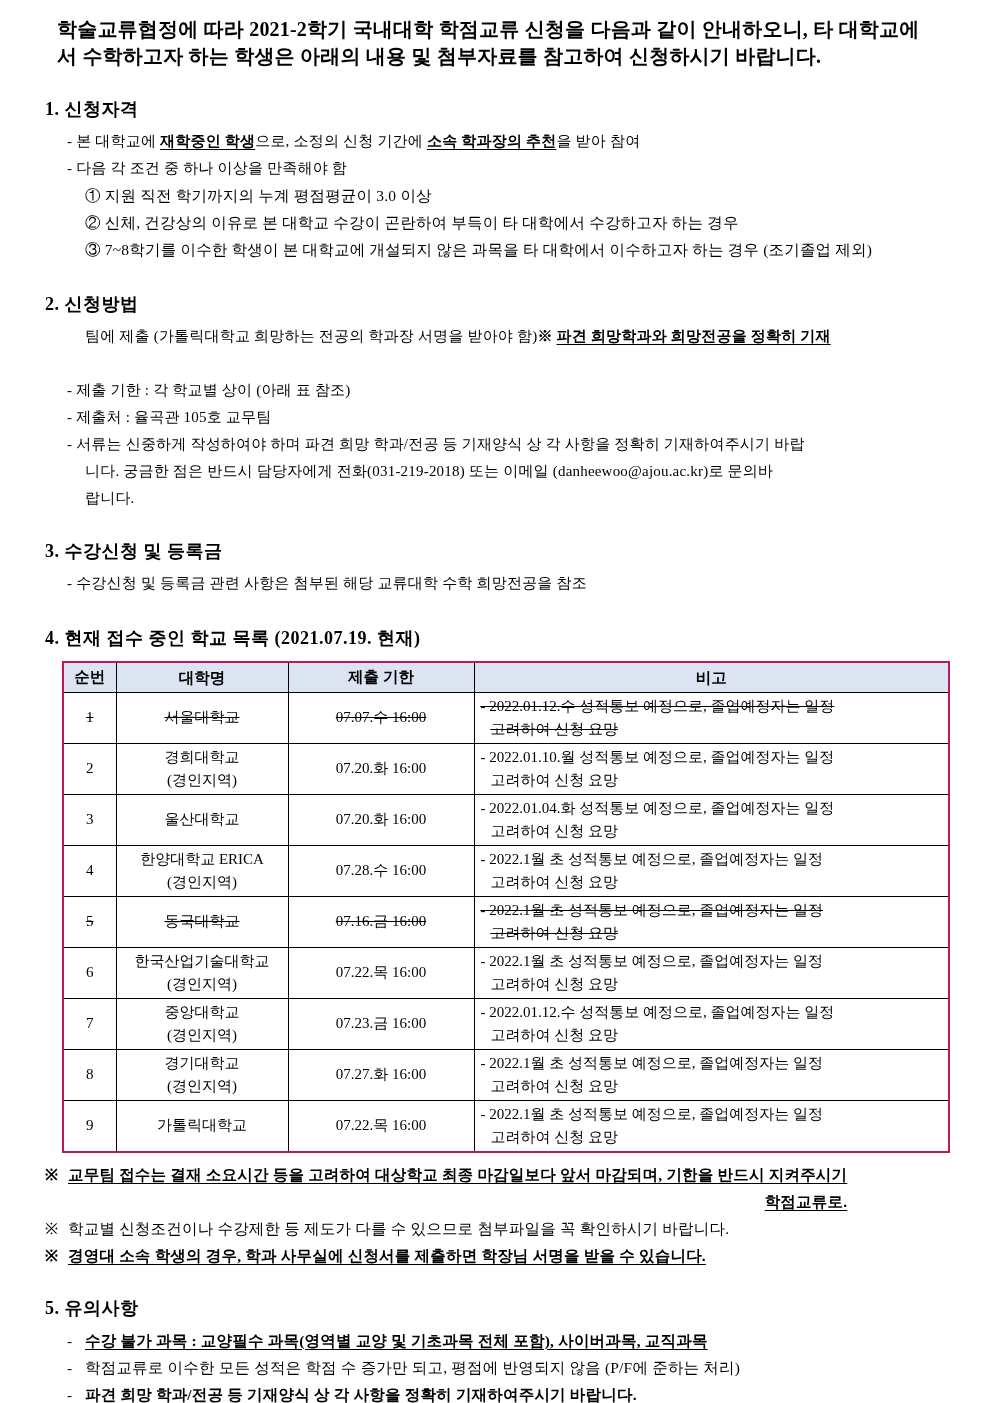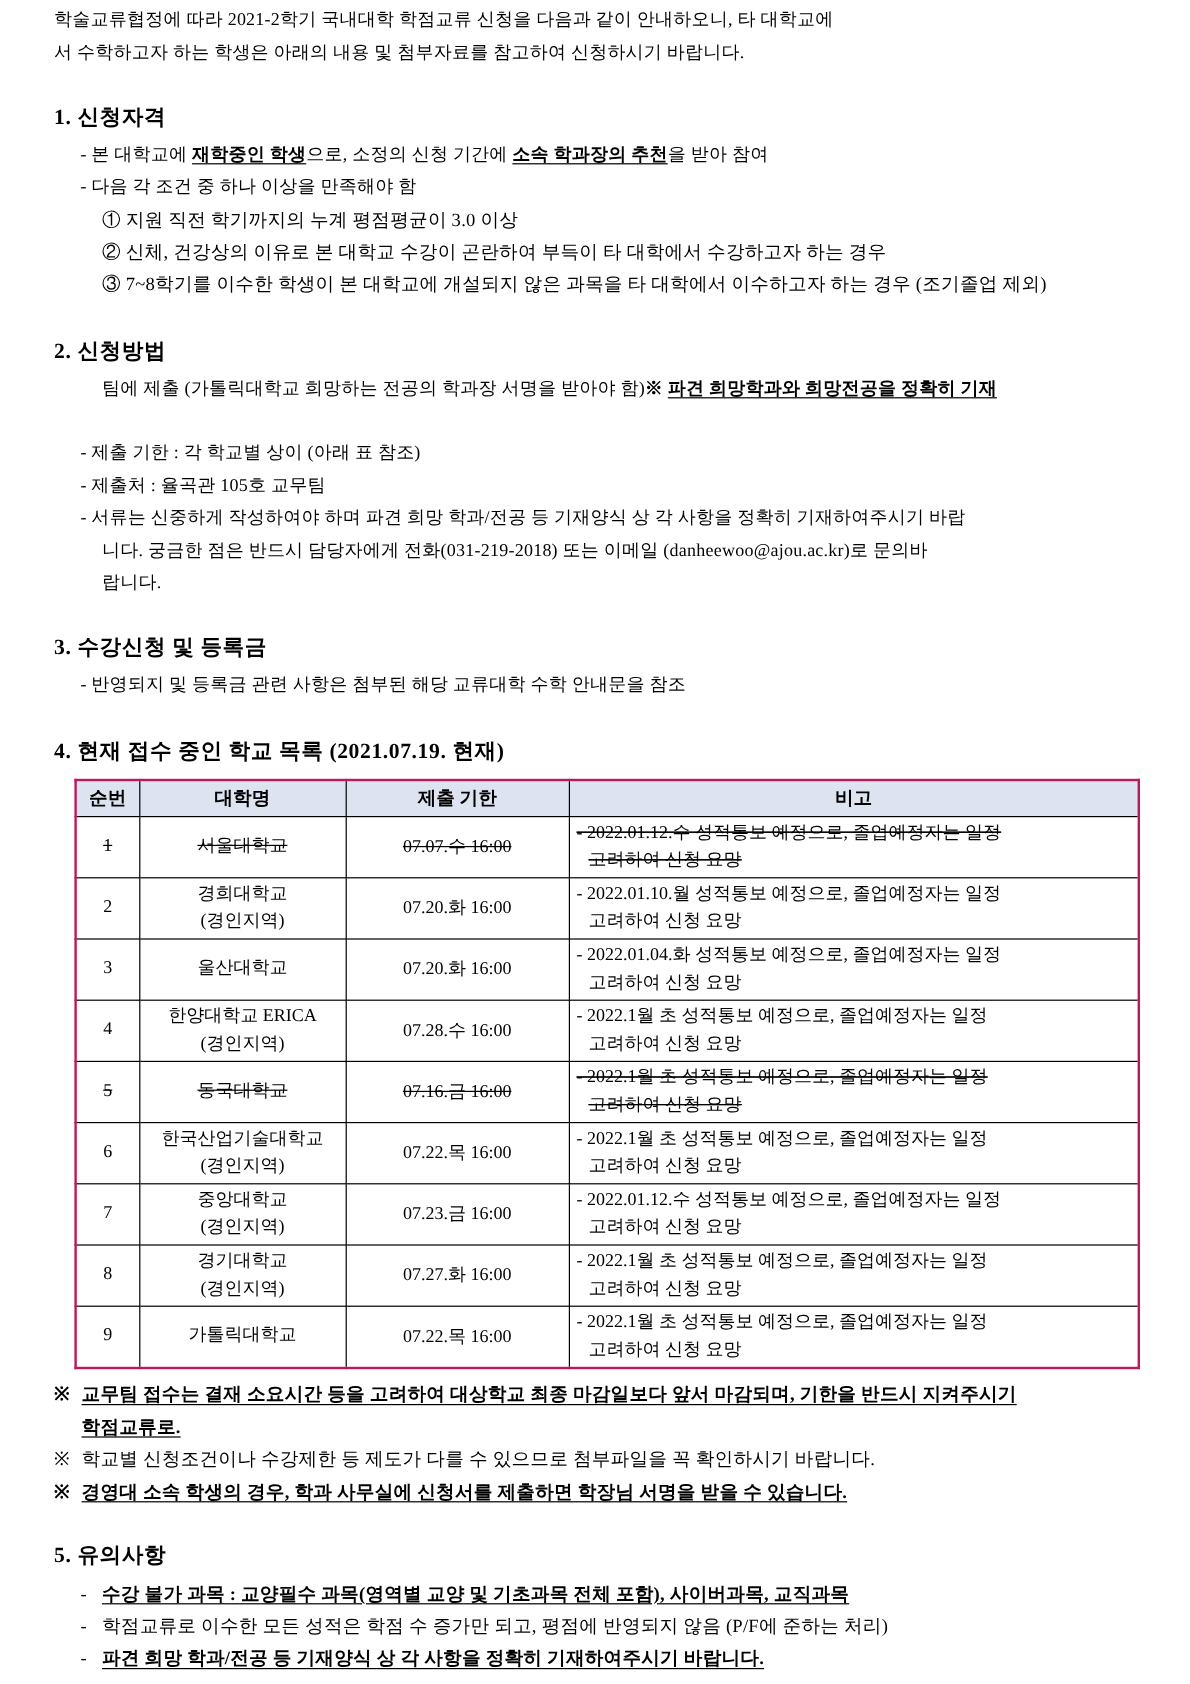--- a/index.html
+++ b/index.html
@@ -5,21 +5,21 @@
   :root { --table-header-bg: #dce3f1; }
   * { box-sizing: border-box; }
   html, body { margin: 0; padding: 0; background: #fff; }
   body {
     width: 992px; height: 1403px; overflow: hidden;
     font-family: "Liberation Serif", "DejaVu Serif", serif;
     color: #000;
   }
   .doc { padding: 4px 40px 0 45px; }
 
-  .intro { font-size: 15px; line-height: 27px; margin: 0; font-weight: 400; letter-spacing: 0.2px; }
+  .intro { font-size: 20px; line-height: 27px; margin: 12px; font-weight: 700; letter-spacing: 0.2px; }
   .intro .line { display: block; }
 
   h2.sec-title { font-size: 18px; font-weight: 700; margin: 28px 0 8px 0; line-height: 22px; letter-spacing: 0.5px; }
   h2.t2 { margin-top: 30px; }
   h2.t3 { margin-top: 28px; }
   h2.t4 { margin-top: 30px; margin-bottom: 0; }
   h2.t5 { margin-top: 28px; }
 
   .bullet { font-size: 15px; line-height: 27px; padding-left: 22px; letter-spacing: 0.2px; }
   .cont   { padding-left: 40px; }   
@@ -44,21 +44,21 @@
   .c-univ { width: 172px; text-align: center; line-height: 23px; }
   .c-dl   { width: 186px; text-align: center; }
   .c-note { width: 475px; text-align: left; padding: 2px 6px; line-height: 23px; }
   .c-note .nl2 { padding-left: 10px; }
   tr.cancelled td, tr.cancelled td div { text-decoration: line-through; }
 
   .notes { margin-top: 8px; }
   .note { display: flex; font-size: 15.5px; line-height: 27px; letter-spacing: 0.2px; }
   .note .marker { flex: 0 0 23px; }
   .note.strong .marker { font-weight: 700; }
-  .note.strong .note-text { font-weight: 700; text-decoration: underline; text-underline-offset: 3px; }
+  .note.strong .note-text { font-weight: 700; text-decoration: underline; text-underline-offset: 3px; text-align: right; }
 
   .s5-bullet { display: flex; font-size: 15.5px; line-height: 27px; padding-left: 22px; letter-spacing: 0.2px; }
   .s5-bullet .dash { flex: 0 0 18px; }
 </style>
 </head>
 <body>
 
 <div class="doc">
 
   <p class="intro">
@@ -75,21 +75,21 @@
 
   <h2 class="sec-title t2">2. 신청방법</h2>
   <div class="bullet cont gap-below"><span>팀에 제출 (가톨릭대학교 희망하는 전공의 학과장 서명을 받아야 함)</span><span class="bold-marker">※ </span><span class="em">파견 희망학과와 희망전공을 정확히 기재</span></div>
   <div class="bullet">- 제출 기한 : 각 학교별 상이 (아래 표 참조)</div>
   <div class="bullet">- 제출처 : 율곡관 105호 교무팀</div>
   <div class="bullet">- 서류는 신중하게 작성하여야 하며 파견 희망 학과/전공 등 기재양식 상 각 사항을 정확히 기재하여주시기 바랍</div>
   <div class="bullet cont">니다. 궁금한 점은 반드시 담당자에게 전화(031-219-2018) 또는 이메일 (danheewoo@ajou.ac.kr)로 문의바</div>
   <div class="bullet cont">랍니다.</div>
 
   <h2 class="sec-title t3">3. 수강신청 및 등록금</h2>
-  <div class="bullet">- 반영되지 및 등록금 관련 사항은 첨부된 해당 교류대학 수학 안내문을 참조</div>
+  <div class="bullet">- 수강신청 및 등록금 관련 사항은 첨부된 해당 교류대학 수학 희망전공을 참조</div>
 
   <h2 class="sec-title t4">4. 현재 접수 중인 학교 목록 (2021.07.19. 현재)</h2>
 
   <table class="schools">
     <thead>
       <tr>
         <th class="c-no">순번</th>
         <th class="c-univ">대학명</th>
         <th class="c-dl">제출 기한</th>
         <th class="c-note">비고</th>

